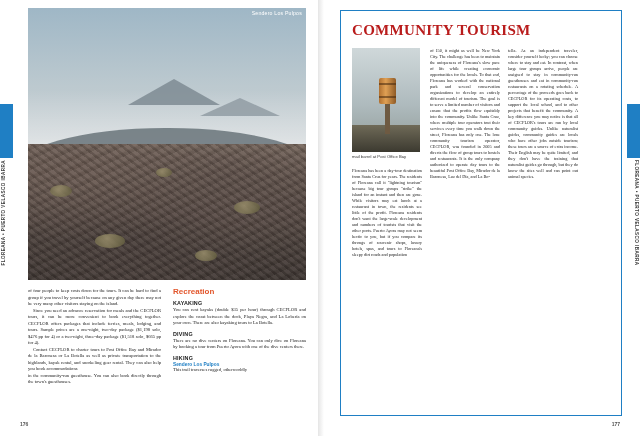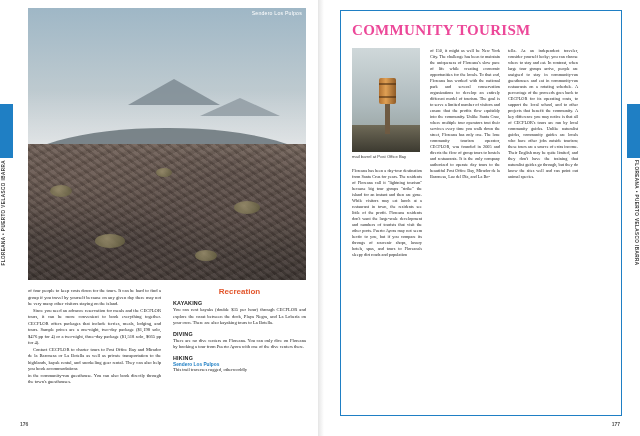--- a/index.html
+++ b/index.html
@@ -193,21 +193,20 @@
     hyphens: auto;
   }
   .body-text.indent { text-indent: 5px; }
   .h-orange {
     font-family: "Liberation Sans", sans-serif;
     color: #e2562c;
     font-weight: bold;
     font-size: 8px;
     margin: 5px 0 1.5px 0;
     line-height: 1.05;
-    text-align: center;
   }
   .h-sub {
     font-family: "Liberation Sans", sans-serif;
     color: #1a1a1a;
     font-weight: bold;
     font-size: 5.4px;
     letter-spacing: 0.2px;
     margin: 4px 0 1px 0;
   }
   .h-blue {
@@ -248,21 +247,21 @@
     background: #ffffff;
   }
   .rtitle {
     position: absolute;
     left: 32px;
     top: 22px;
     font-family: "Liberation Serif", serif;
     font-weight: bold;
     font-size: 15px;
     letter-spacing: 0.3px;
-    color: #ec4899;
+    color: #b91c1c;
   }
   .rphoto {
     position: absolute;
     left: 32px;
     top: 48px;
     width: 68px;
     height: 104px;
     overflow: hidden;
     background: #b9c6cc;
   }

